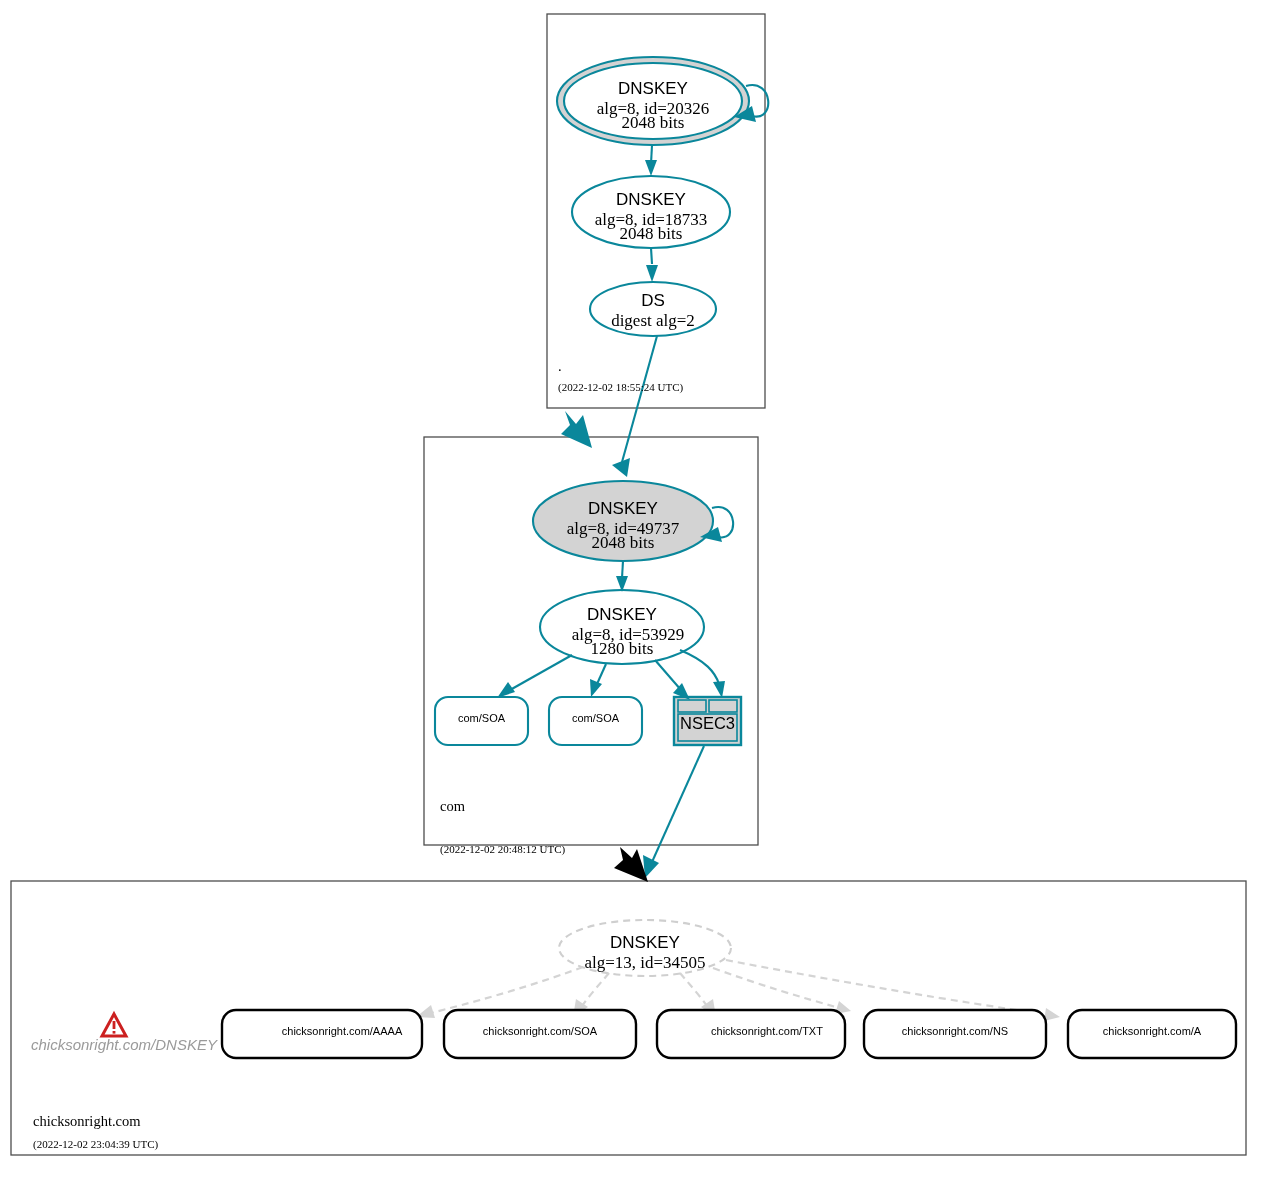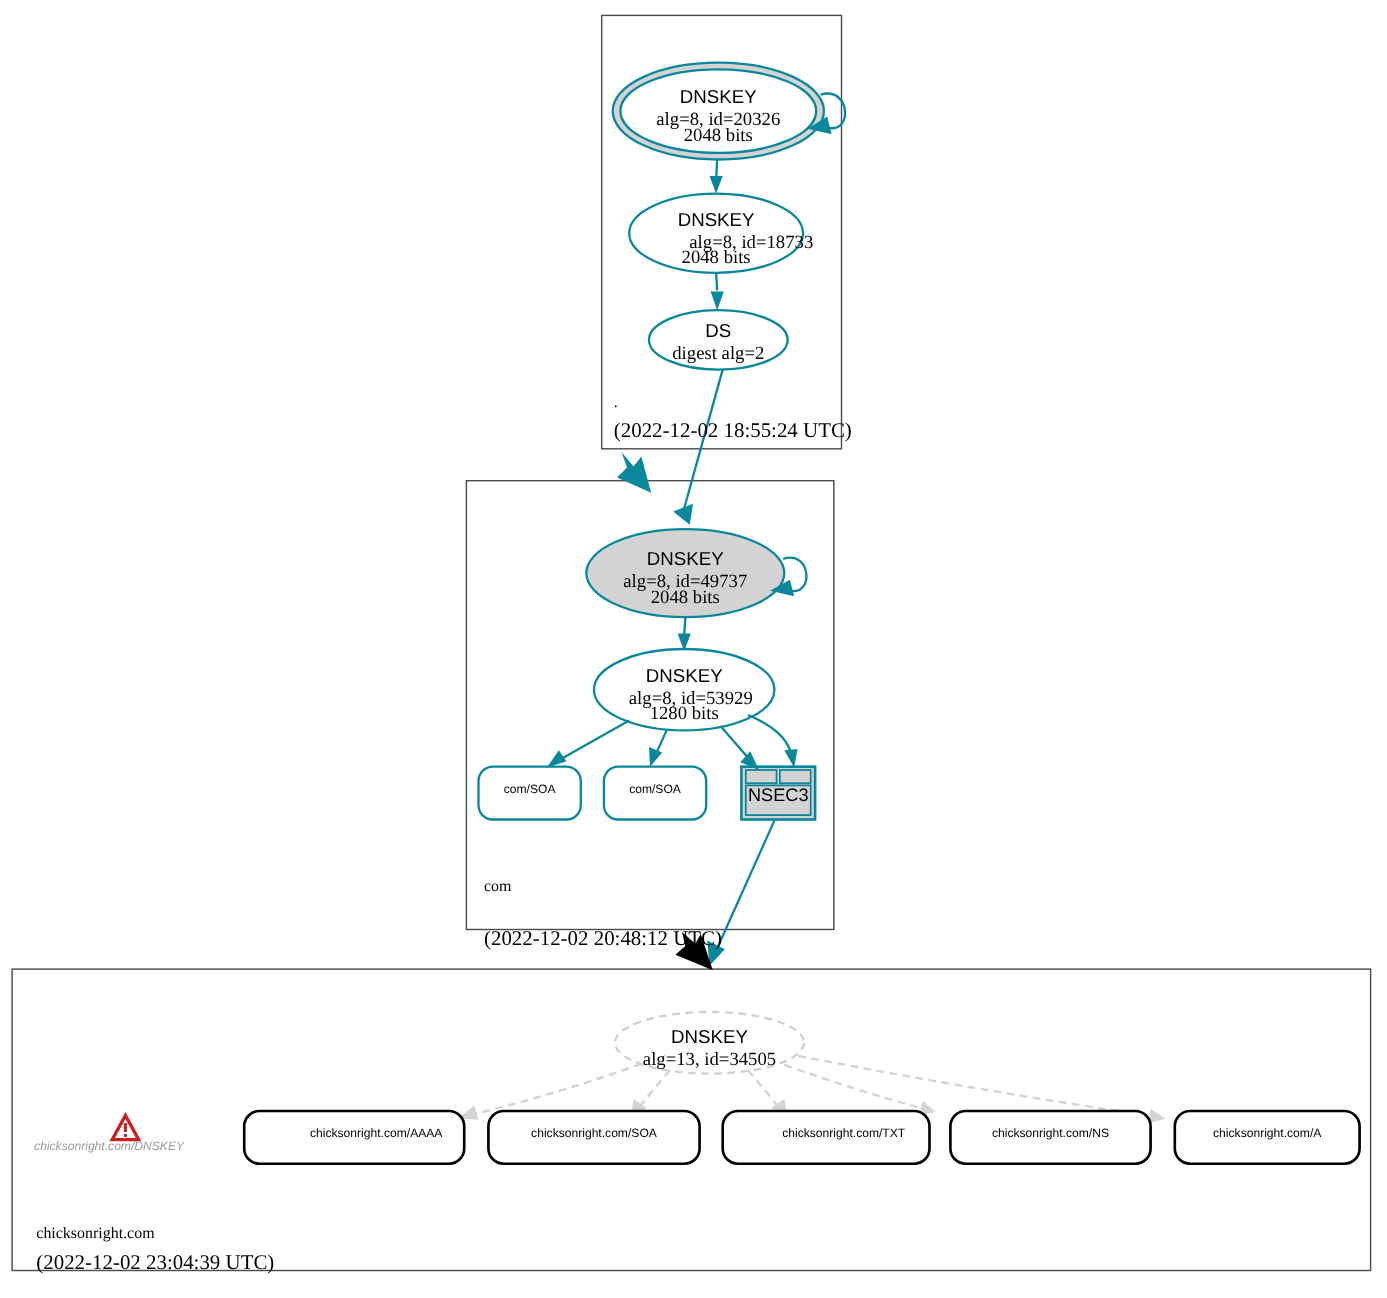--- a/index.html
+++ b/index.html
@@ -24,23 +24,23 @@
   .lbl{position:absolute;text-align:center;color:#000000;
        font-family:"Liberation Sans", sans-serif;line-height:1.12;
        white-space:nowrap;pointer-events:none;}
   .lbl-title{font-size:17px;}
   .lbl-sub{font-size:17px;font-family:"Liberation Serif", serif;}
   .lbl-rec{font-size:11px;}
   .lbl-nsec{font-size:16.5px;}
   .zone-name{position:absolute;font-family:"Liberation Serif", serif;
              font-size:14.5px;color:#000;white-space:nowrap;}
   .zone-time{position:absolute;font-family:"Liberation Serif", serif;
-             font-size:19px;color:#000;white-space:nowrap;}
+             font-size:11px;color:#000;white-space:nowrap;}
   .warn-label{position:absolute;font-family:"Liberation Sans", sans-serif;
-              font-size:11px;font-style:italic;color:#9a9a9a;white-space:nowrap;}
+              font-size:15px;font-style:italic;color:#9a9a9a;white-space:nowrap;}
 </style>
 </head>
 <body>
 
 <div id="stage">
 
   <svg class="layer" viewBox="0 0 1261 1180">
 
     <rect class="cluster-rect" x="547" y="14" width="218" height="394"></rect>
     <rect class="cluster-rect" x="424" y="437" width="334" height="408"></rect>
@@ -129,21 +129,21 @@
       <rect x="112.6" y="1021" width="2.8" height="8" fill="#cc2020"></rect>
       <rect x="112.6" y="1031" width="2.8" height="2.6" fill="#cc2020"></rect>
     </g>
   </svg>
 
   <div class="lbl lbl-title" style="left:553px;top:79px;width:200px;">DNSKEY</div>
   <div class="lbl lbl-sub" style="left:553px;top:99px;width:200px;">alg=8, id=20326</div>
   <div class="lbl lbl-sub" style="left:553px;top:113px;width:200px;">2048 bits</div>
 
   <div class="lbl lbl-title" style="left:551px;top:190px;width:200px;">DNSKEY</div>
-  <div class="lbl lbl-sub" style="left:583px;top:210px;width:200px;">alg=8, id=18733</div>
+  <div class="lbl lbl-sub" style="left:551px;top:210px;width:200px;">alg=8, id=18733</div>
   <div class="lbl lbl-sub" style="left:551px;top:224px;width:200px;">2048 bits</div>
 
   <div class="lbl lbl-title" style="left:553px;top:291px;width:200px;">DS</div>
   <div class="lbl lbl-sub" style="left:553px;top:311px;width:200px;">digest alg=2</div>
 
   <div class="zone-name" style="left:558px;top:358px;">.</div>
   <div class="zone-time" style="left:558px;top:381px;">(2022-12-02 18:55:24 UTC)</div>
 
   <div class="lbl lbl-title" style="left:523px;top:499px;width:200px;">DNSKEY</div>
   <div class="lbl lbl-sub" style="left:523px;top:519px;width:200px;">alg=8, id=49737</div>

